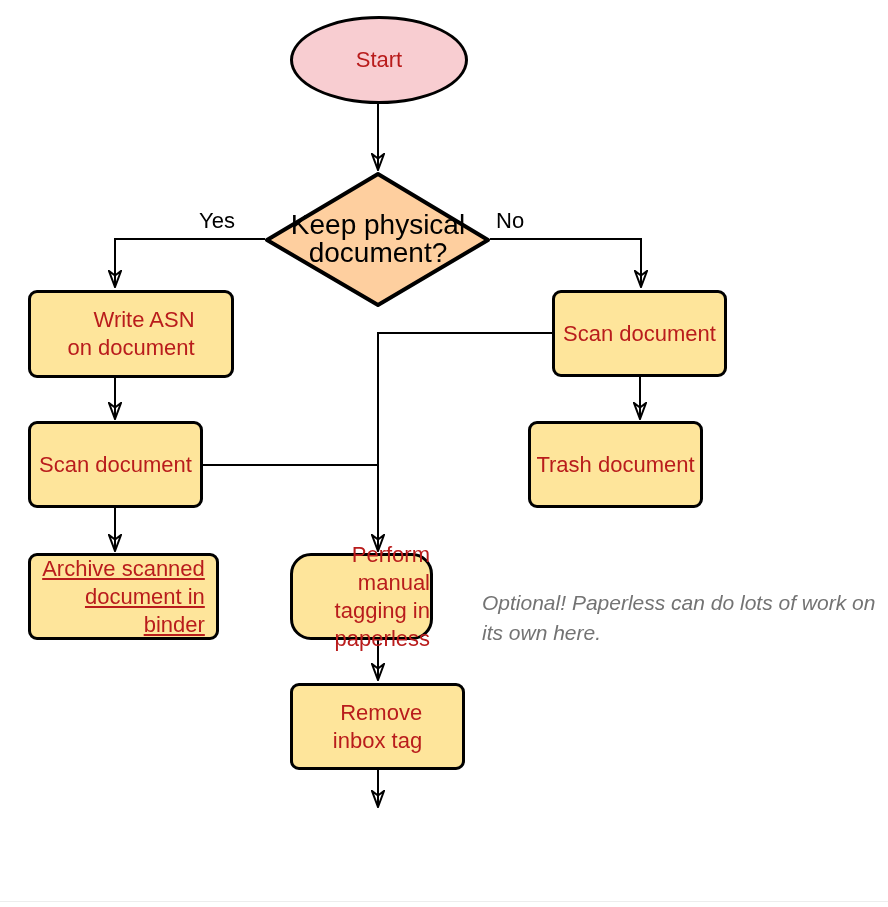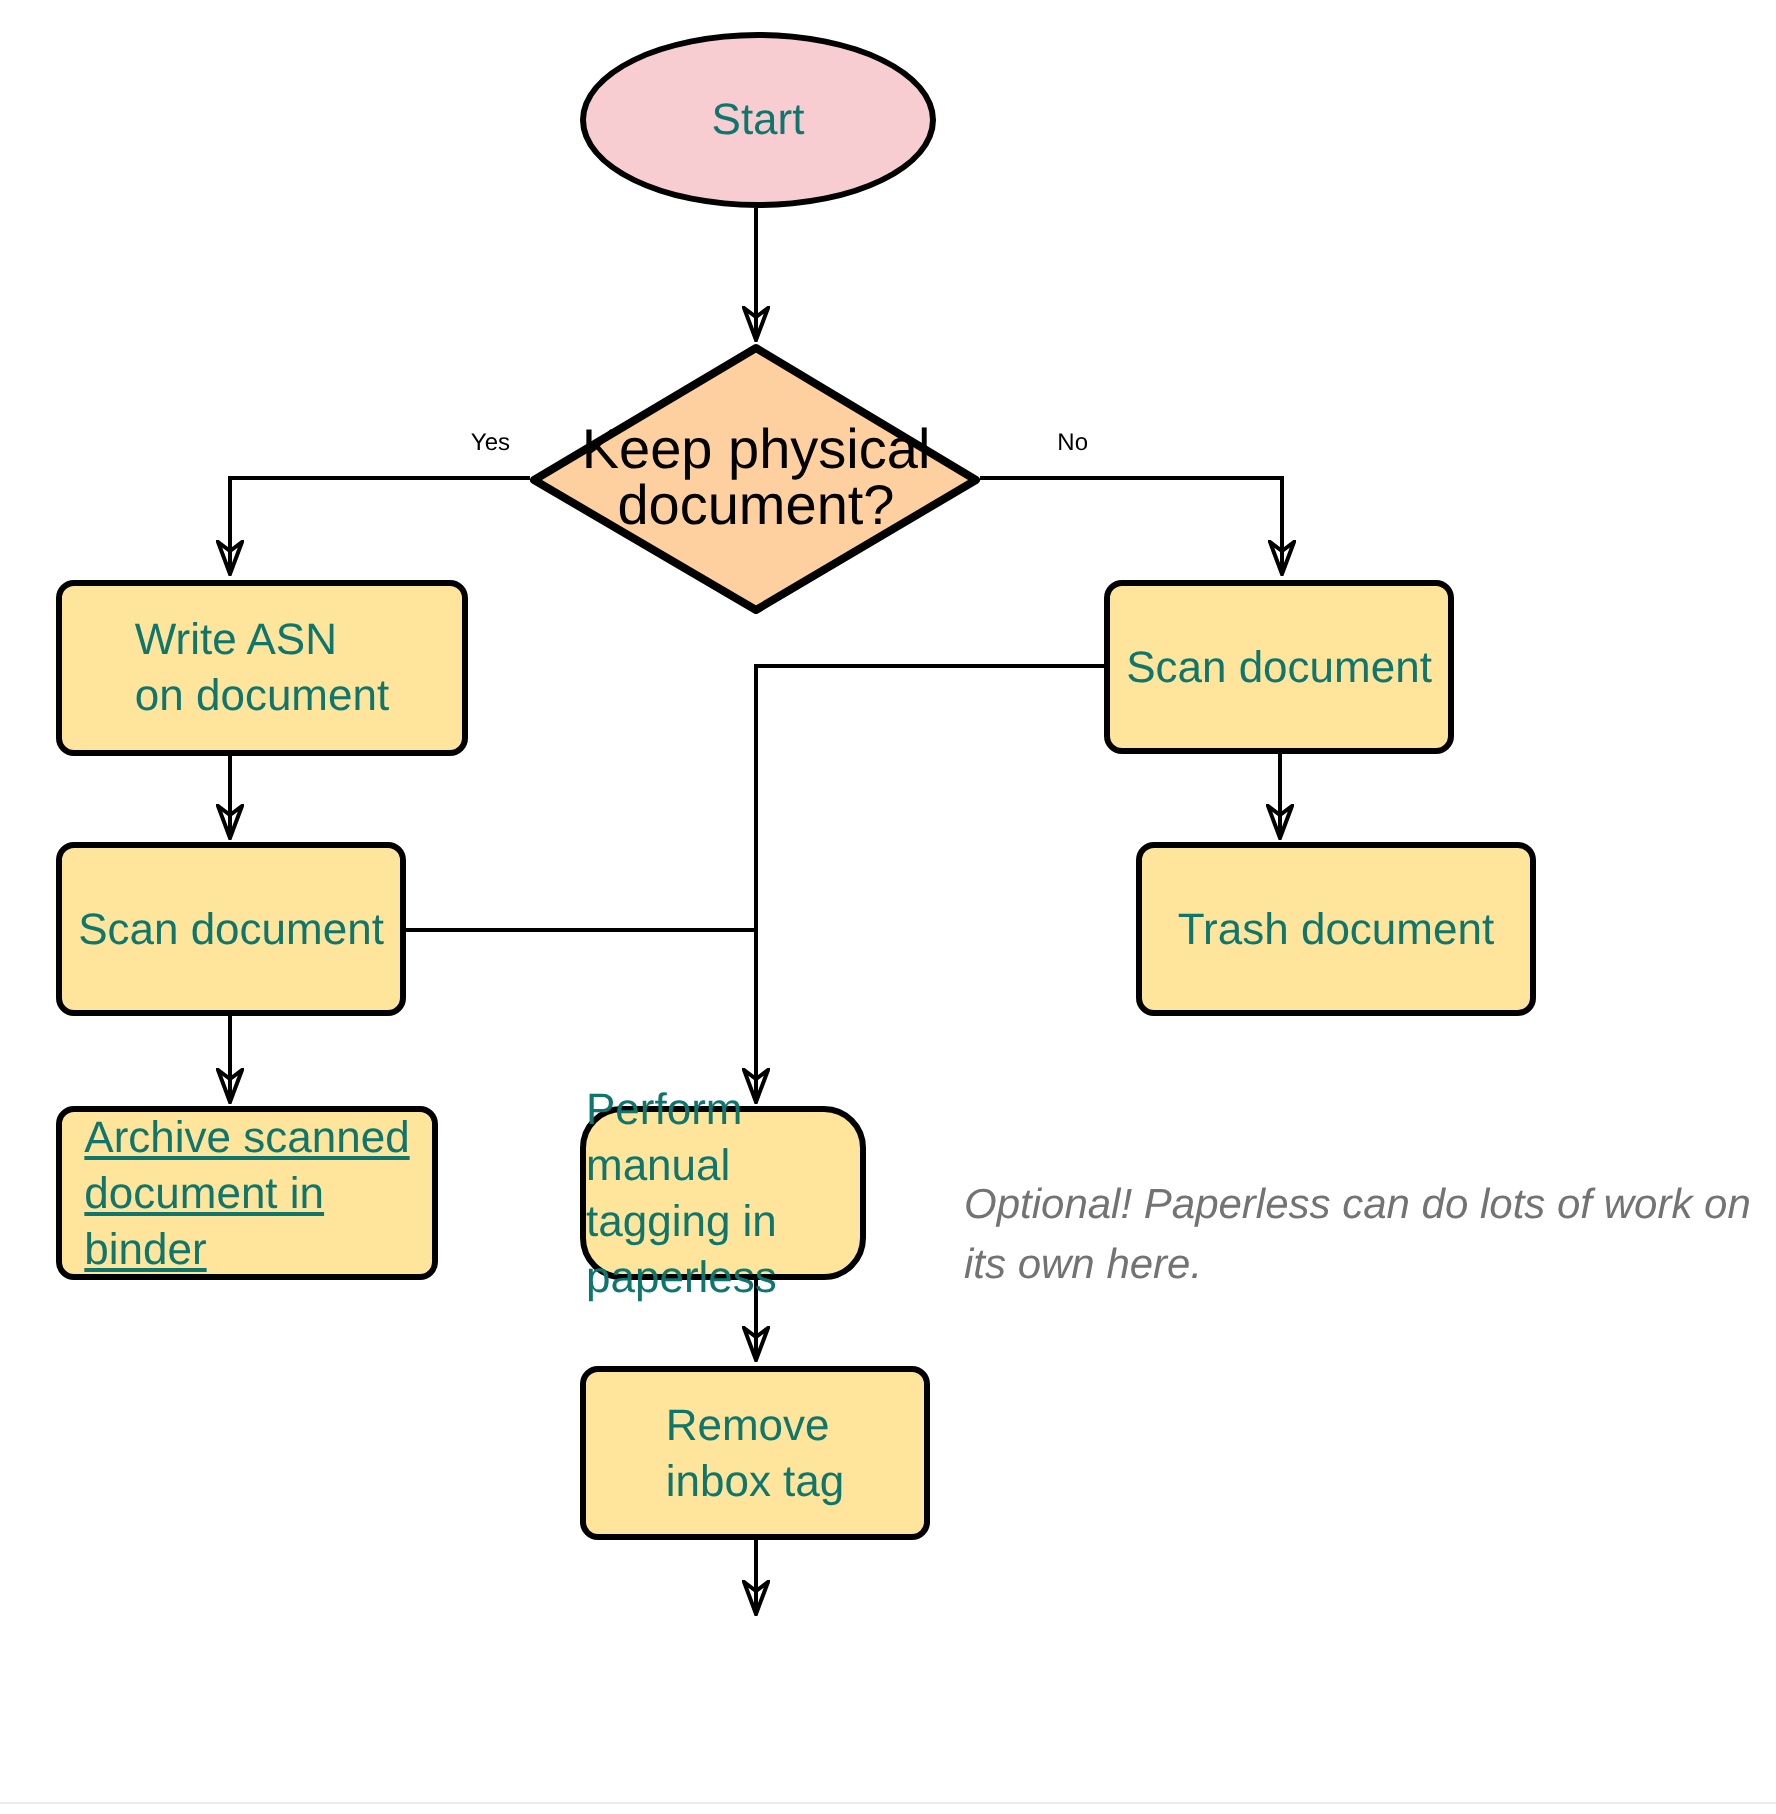--- a/index.html
+++ b/index.html
@@ -31,22 +31,22 @@
     stroke: #000000;
     stroke-width: 4;
     stroke-linejoin: round;
   }
   .node {
     position: absolute;
     box-sizing: border-box;
     display: flex;
     align-items: center;
     justify-content: center;
-    text-align: left;
-    color: #0f766e;
+    text-align: right;
+    color: #b91c1c;
     font-size: 22px;
     line-height: 28px;
     white-space: pre-line;
   }
   .node-rect {
     border: 3px solid #000000;
     border-radius: 9px;
   }
   .node-ellipse {
     border: 3px solid #000000;
@@ -56,23 +56,23 @@
     position: absolute;
     box-sizing: border-box;
     text-align: center;
     font-size: 28px;
     line-height: 28px;
     white-space: pre-line;
     color: #000000;
   }
   .edge-label {
     position: absolute;
-    font-size: 12px;
+    font-size: 22px;
     line-height: 22px;
-    text-align: right;
+    text-align: left;
     color: #000000;
   }
   .note {
     position: absolute;
     font-size: 21px;
     line-height: 30px;
     font-style: italic;
     color: #737373;
     white-space: pre-line;
   }
@@ -84,21 +84,21 @@
     height: 1px;
     background: #ededed;
   }
 
   
   #node-start      { left: 290px; top: 16px;  width: 178px; height: 88px; }
   #node-write-asn  { left: 28px;  top: 290px; width: 206px; height: 88px; }
   #node-scan-left  { left: 28px;  top: 421px; width: 175px; height: 87px; }
   #node-archive    { left: 28px;  top: 553px; width: 191px; height: 87px; text-decoration: underline; }
   #node-scan-right { left: 552px; top: 290px; width: 175px; height: 87px; }
-  #node-trash      { left: 568px; top: 421px; width: 200px; height: 87px; }
+  #node-trash      { left: 528px; top: 421px; width: 175px; height: 87px; }
   #node-tagging    { left: 290px; top: 553px; width: 143px; height: 87px; border-radius: 21px; }
   #node-remove     { left: 290px; top: 683px; width: 175px; height: 87px; }
   #node-end        { left: 289px; top: 810px; width: 180px; height: 88px; }
   #decision-label  { left: 278px; top: 211px; width: 200px; }
   #label-yes       { left: 199px; top: 210px; width: 56px; }
   #label-no        { left: 496px; top: 210px; width: 48px; }
   #note-text       { left: 482px; top: 588px; width: 400px; }
 </style>
 </head>
 <body>

